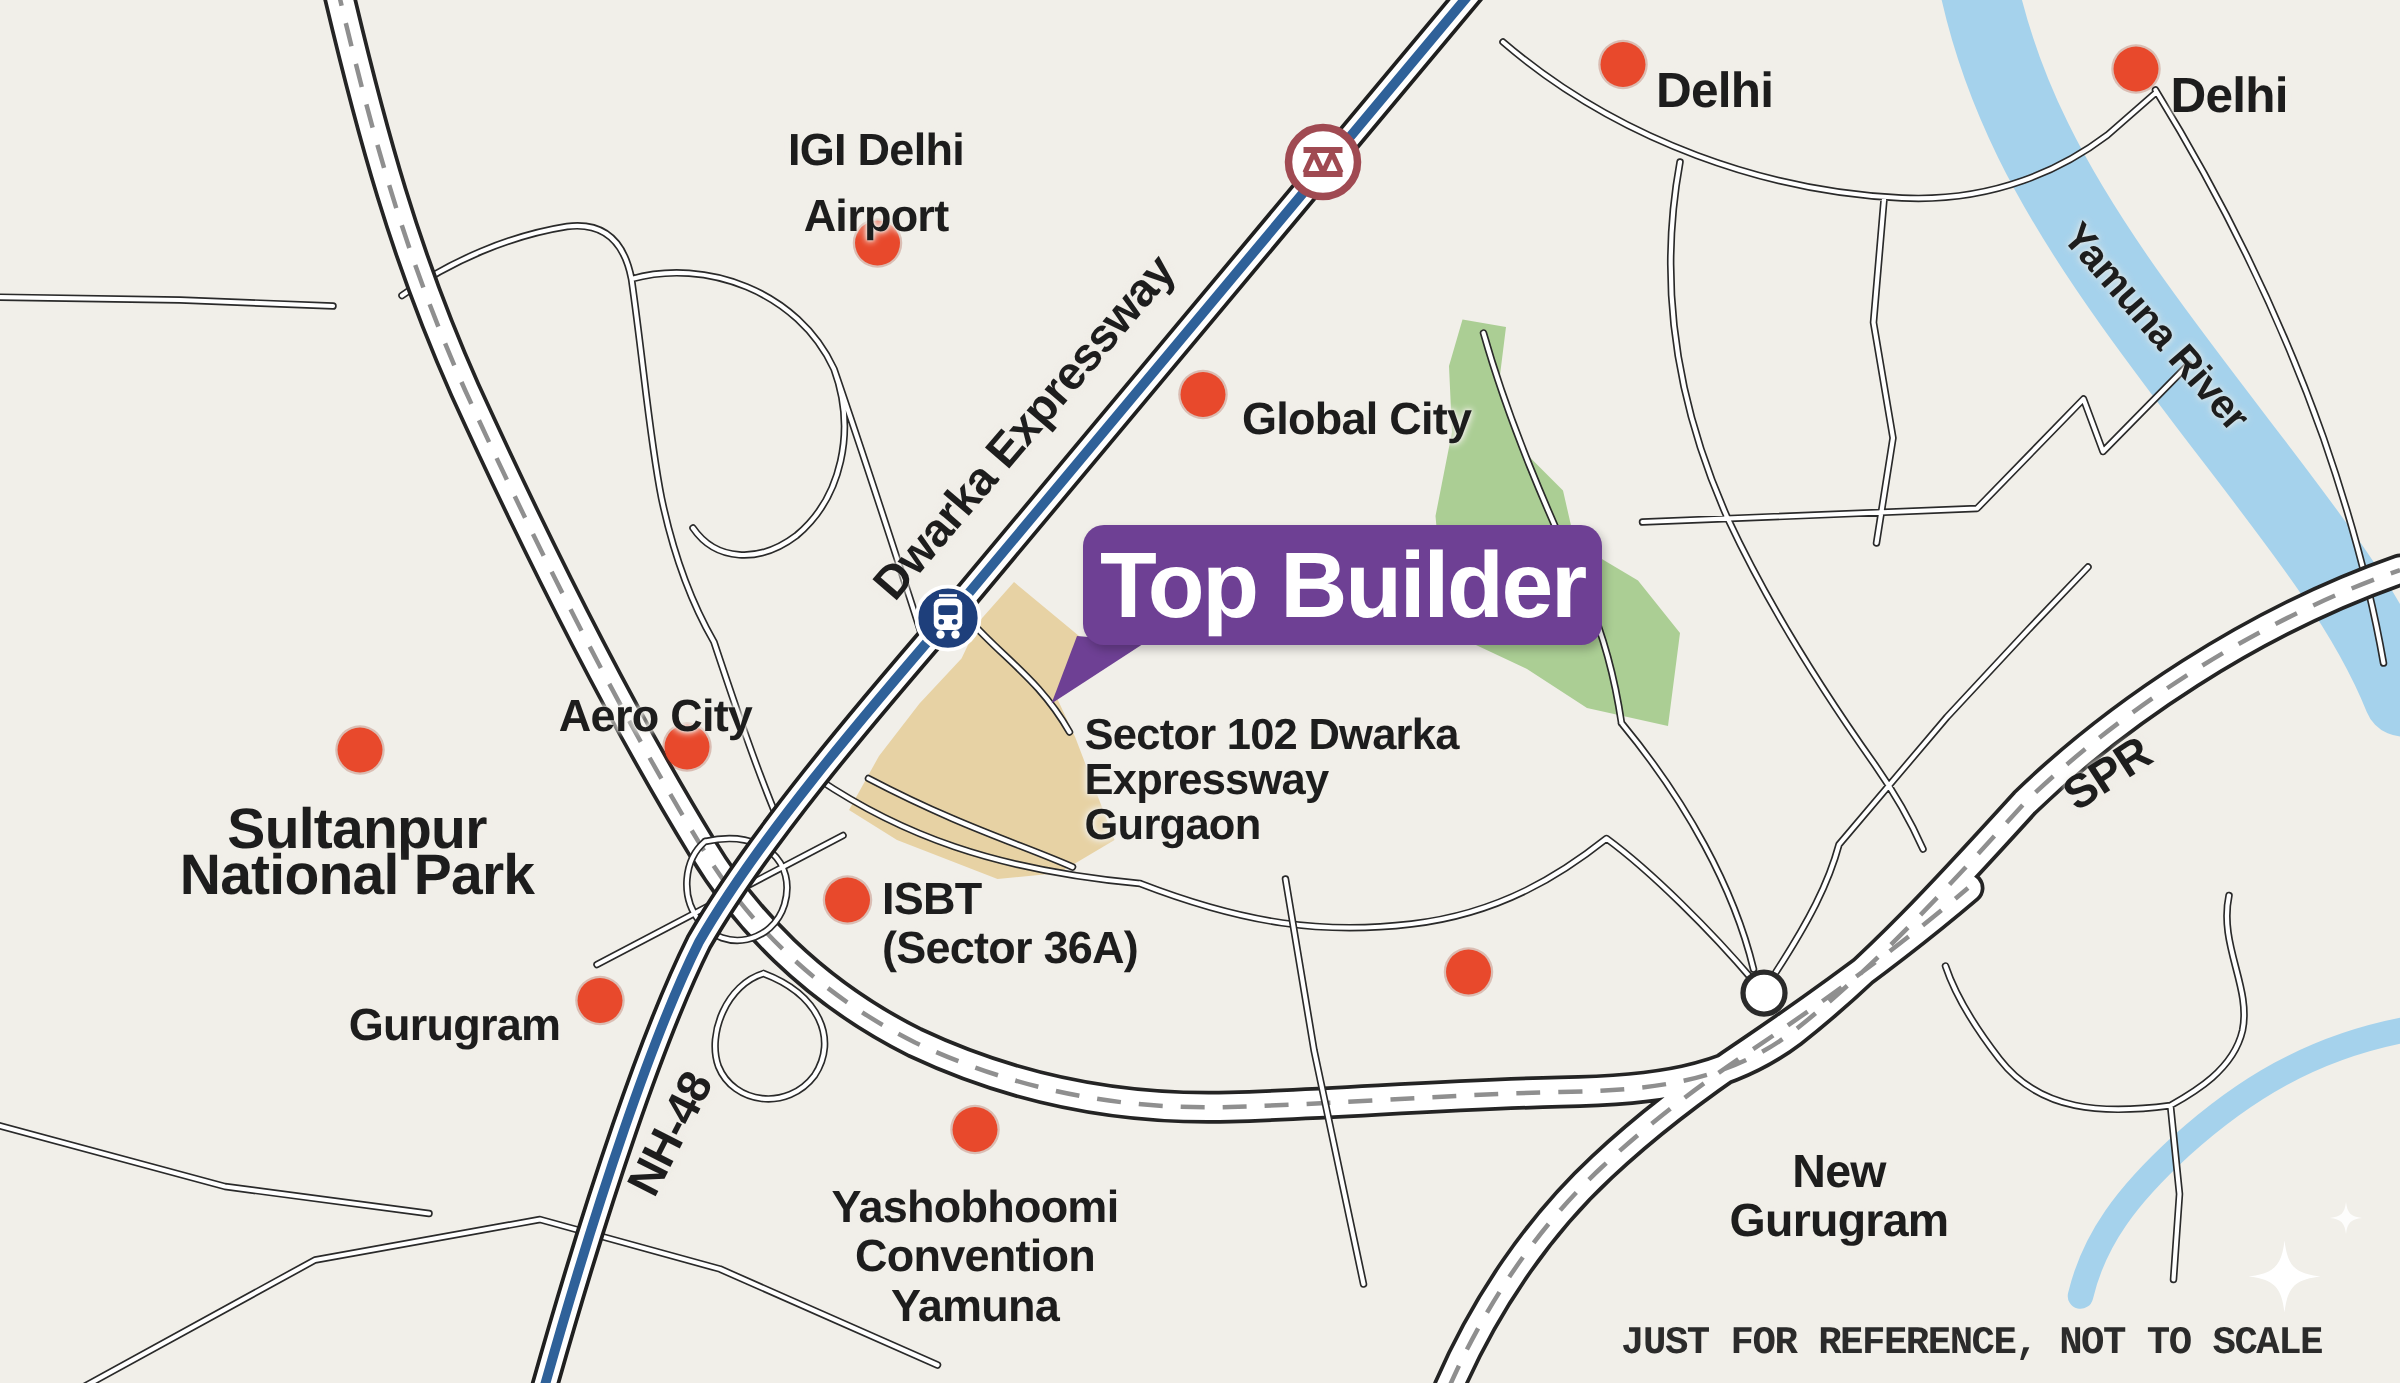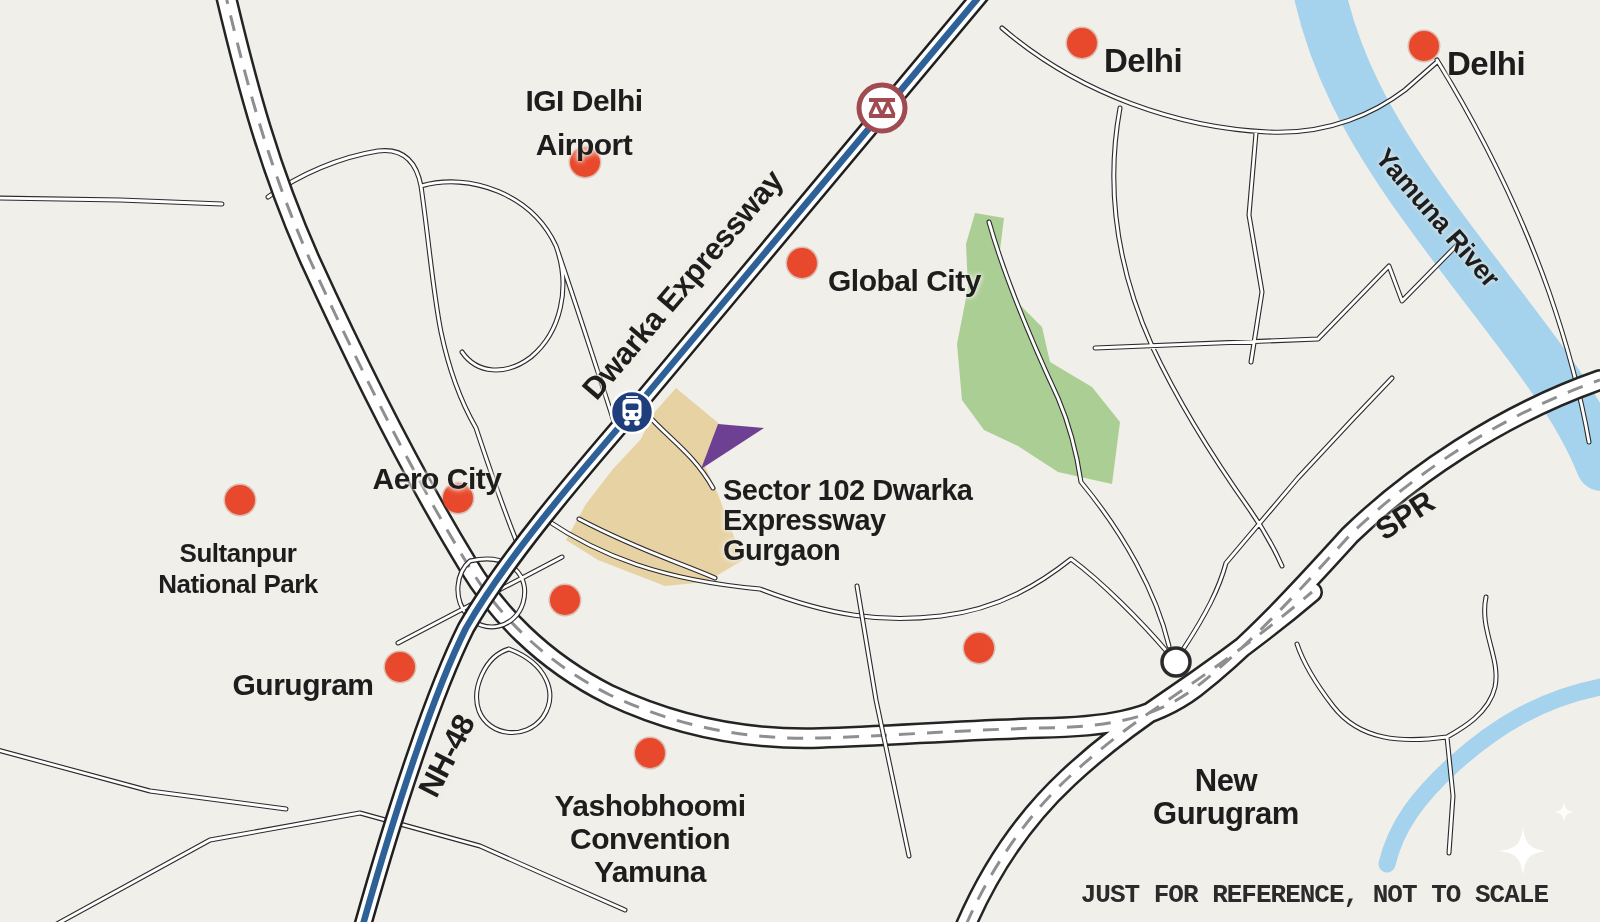--- a/index.html
+++ b/index.html
@@ -157,32 +157,37 @@
       <div class="dot" style="left: 635px; top: 738px;"></div>
       <div class="dot" style="left: 964px; top: 633px;"></div>
     </div>
   <div class="layer" id="labels-layer">
       <div class="place-label" style="font-size: 33px; left: 1104px; top: 44px; transform: translate(0px, -50%); text-align: left;">Delhi</div>
       <div class="place-label" style="font-size: 33px; left: 1447px; top: 47px; transform: translate(0px, -50%); text-align: left;">Delhi</div>
       <div class="place-label" style="font-size: 30px; line-height: 44px; left: 584px; top: 107px; transform: translate(-50%, -50%); text-align: center;">IGI Delhi
 Airport</div>
       <div class="place-label" style="font-size: 30px; left: 828px; top: 264px; transform: translate(0px, -50%); text-align: left;">Global City</div>
       <div class="place-label" style="font-size: 30px; left: 437px; top: 462px; transform: translate(-50%, -50%); text-align: center;">Aero City</div>
-      <div class="place-label" style="font-size: 26px; left: 238px; top: 553px; transform: translate(-50%, -50%); text-align: center;">Sultanpur
+      <div class="place-label" style="font-size: 38px; left: 238px; top: 553px; transform: translate(-50%, -50%); text-align: center;">Sultanpur
 National Park</div>
       <div class="place-label" style="font-size: 30px; left: 303px; top: 668px; transform: translate(-50%, -50%); text-align: center;">Gurugram</div>
+      <div class="place-label" style="font-size: 30px; line-height: 33px; left: 588px; top: 600px; transform: translate(0px, -50%); text-align: left;">ISBT
+(Sector 36A)</div>
       <div class="place-label" style="font-size: 30px; line-height: 33px; left: 650px; top: 822px; transform: translate(-50%, -50%); text-align: center;">Yashobhoomi
 Convention
 Yamuna</div>
       <div class="place-label" style="font-size: 29px; line-height: 30px; left: 723px; top: 504px; transform: translate(0px, -50%); text-align: left;">Sector 102 Dwarka
 Expressway
 Gurgaon</div>
       <div class="place-label" style="font-size: 31px; line-height: 33px; left: 1226px; top: 781px; transform: translate(-50%, -50%); text-align: center;">New
 Gurugram</div>
       <div class="road-label" style="font-size: 31px; left: 683px; top: 285px; transform: translate(-50%, -50%) rotate(-49.5deg); text-align: center;">Dwarka Expressway</div>
       <div class="road-label" style="font-size: 31px; left: 447px; top: 756px; transform: translate(-50%, -50%) rotate(-63deg); text-align: center;">NH-48</div>
       <div class="road-label" style="font-size: 31px; left: 1405px; top: 516px; transform: translate(-50%, -50%) rotate(-33deg); text-align: center;">SPR</div>
       <div class="road-label" style="font-size: 27px; left: 1437px; top: 218px; transform: translate(-50%, -50%) rotate(49deg); text-align: center;">Yamuna River</div>
     </div>
 
+  <div class="banner">
+    <span>Top Builder</span>
+  </div>
 
   <div class="disclaimer">JUST FOR REFERENCE, NOT TO SCALE</div>
 </div>
 
 </body></html>

